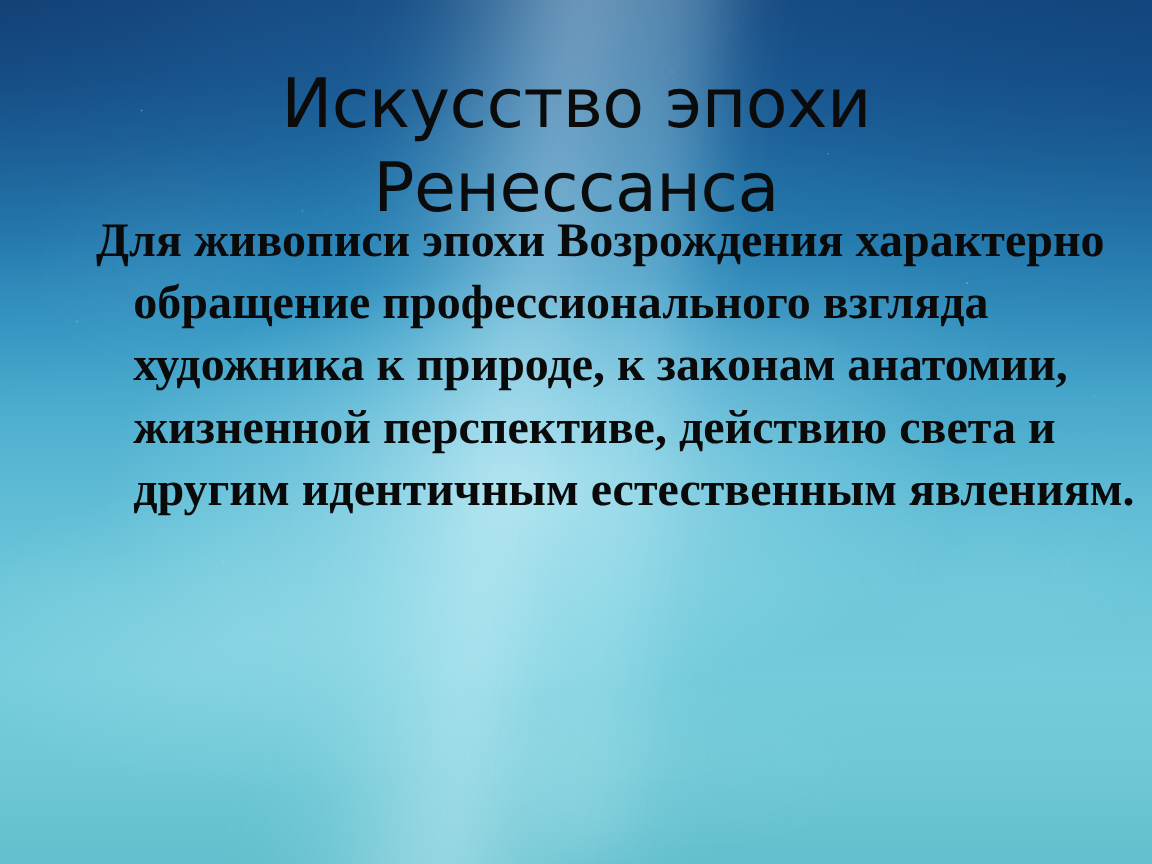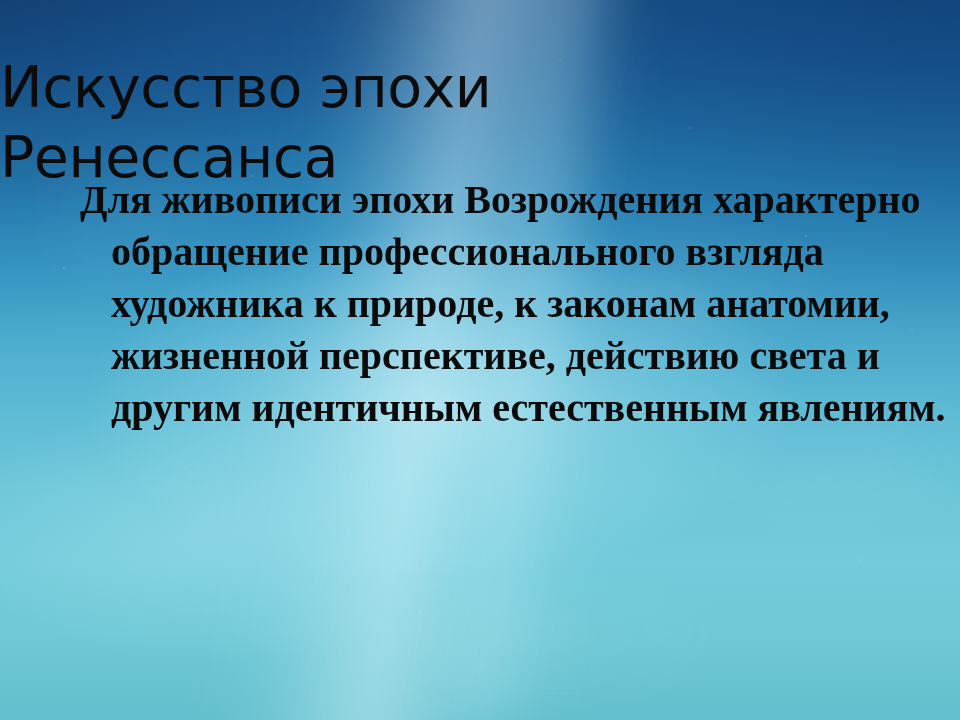--- a/index.html
+++ b/index.html
@@ -147,20 +147,21 @@
   .content {
     position: absolute;
     inset: 0;
   }
 
   .slide-title {
     position: absolute;
     top: 14px;
     left: 0;
     right: 0;
+    text-align: center;
     color: #0b0b0b;
     font-family: "DejaVu Sans", sans-serif;
     font-size: 57px;
     font-weight: 400;
     line-height: 70px;
     letter-spacing: -0.5px;
     white-space: pre-line;
   }
 
   .body-block {

